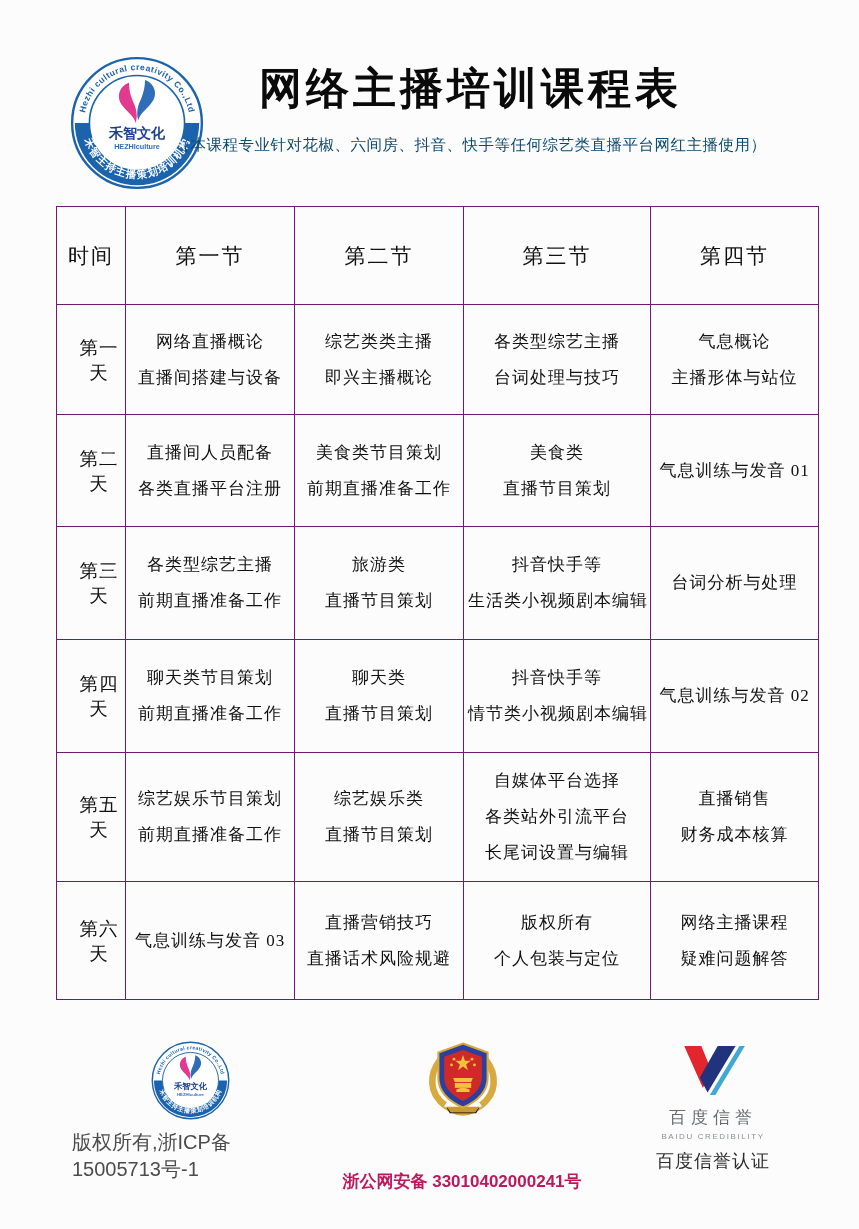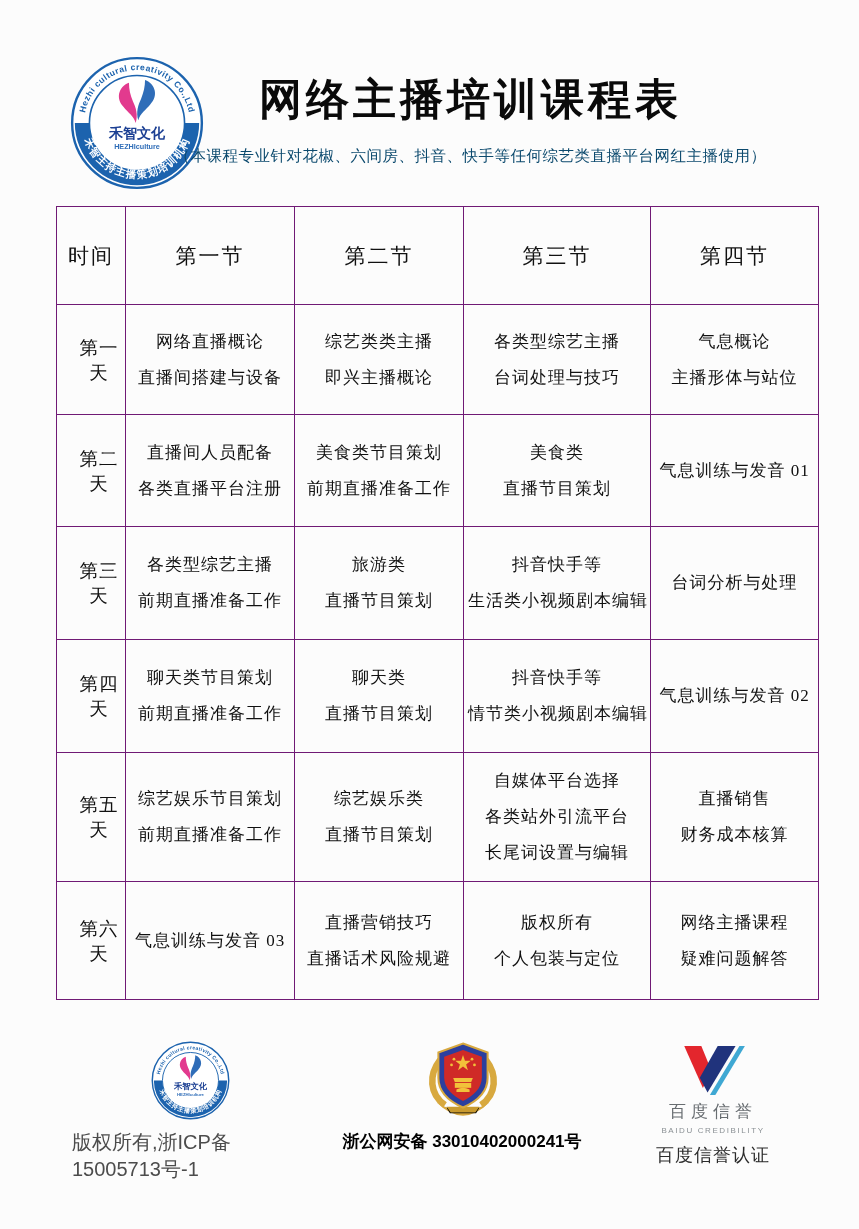--- a/index.html
+++ b/index.html
@@ -11,21 +11,21 @@
     background:#fcfcfc;
     font-family:"Liberation Serif","DejaVu Serif",serif;
     color:#111;
     overflow:hidden;
   }
   
   #hezhi-logo-top{position:absolute;left:70px;top:56px;width:134px;height:134px;}
   #title-block{position:absolute;left:92px;right:10px;top:64px;text-align:center;}
   #page-title{
     font-size:43px;font-weight:bold;letter-spacing:4px;
-    color:#0a0a0a;margin:11px;line-height:1.15;
+    color:#0a0a0a;margin:0;line-height:1.15;
   }
   #page-subtitle{
     margin-top:22px;font-size:15.5px;letter-spacing:.5px;color:#0c4a6e;
   }
   
   #schedule{
     position:absolute;left:56px;top:206px;
     width:762px;border-collapse:collapse;table-layout:fixed;
   }
   #schedule th,#schedule td{
@@ -46,30 +46,30 @@
   #schedule td .line{font-size:17px;line-height:36px;letter-spacing:1px;white-space:nowrap;}
   
   #hezhi-logo-bottom{position:absolute;left:151px;top:1041px;width:79px;height:79px;}
   #copyright-text{
     position:absolute;left:72px;top:1129px;width:240px;text-align:left;
     font-family:"Liberation Sans","DejaVu Sans",sans-serif;
     font-size:20px;color:#4c4c4c;letter-spacing:0;
   }
   #police-badge{position:absolute;left:422px;top:1036px;width:82px;height:84px;}
   #police-text{
-    position:absolute;left:332px;top:1130px;width:260px;text-align:center;
+    position:absolute;left:332px;top:1170px;width:260px;text-align:center;
     font-family:"Liberation Sans","DejaVu Sans",sans-serif;
-    font-size:17px;font-weight:bold;color:#000000;
+    font-size:17px;font-weight:bold;color:#be185d;
   }
   #baidu-block{
     position:absolute;left:638px;top:1042px;width:150px;text-align:center;
     font-family:"Liberation Sans","DejaVu Sans",sans-serif;
   }
   #baidu-v{width:80px;height:56px;display:block;margin:0 auto;}
-  #baidu-cn{font-size:17px;color:#686d71;letter-spacing:5px;margin-top:2px;}
+  #baidu-cn{font-size:17px;color:#686d71;letter-spacing:5px;margin-top:8px;}
   #baidu-en{font-size:8px;color:#8a9094;letter-spacing:1.6px;margin-top:3px;}
   #baidu-cert{font-size:18px;color:#2b2b2b;font-weight:400;letter-spacing:1px;margin-top:8px;}
   .arc-top-text{font-family:"Liberation Sans",sans-serif;font-size:6.4px;font-weight:bold;fill:#1c63ae;letter-spacing:.4px;}
   .arc-bot-text{font-family:"Liberation Sans",sans-serif;font-size:7.8px;font-weight:bold;fill:#ffffff;letter-spacing:.8px;}
   .logo-cn{font-family:"Liberation Sans",sans-serif;font-size:10.5px;font-weight:bold;}
   .logo-en{font-family:"Liberation Sans",sans-serif;font-size:5.4px;font-weight:bold;}
 </style>
 </head>
 <body>
 

